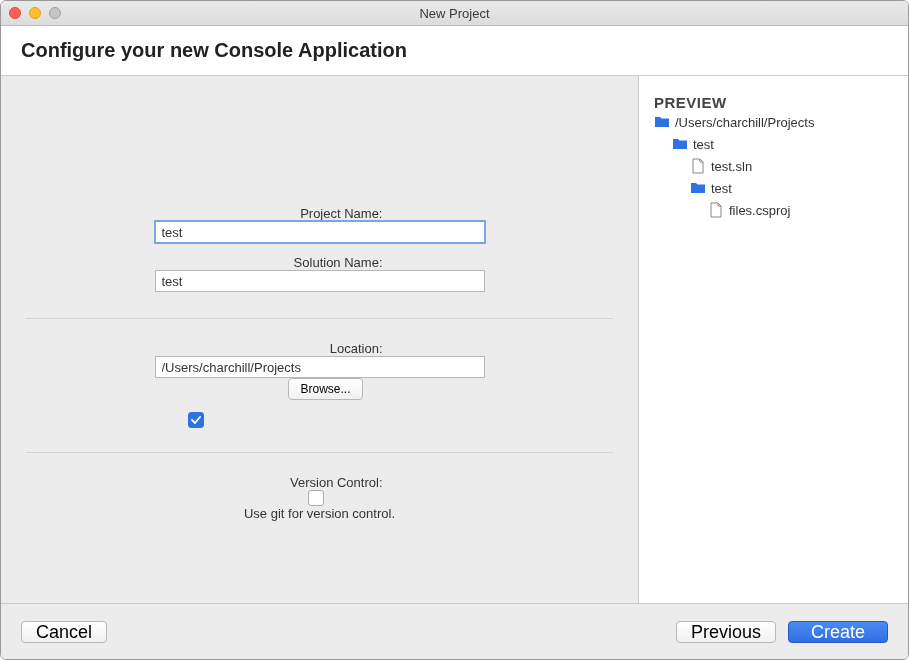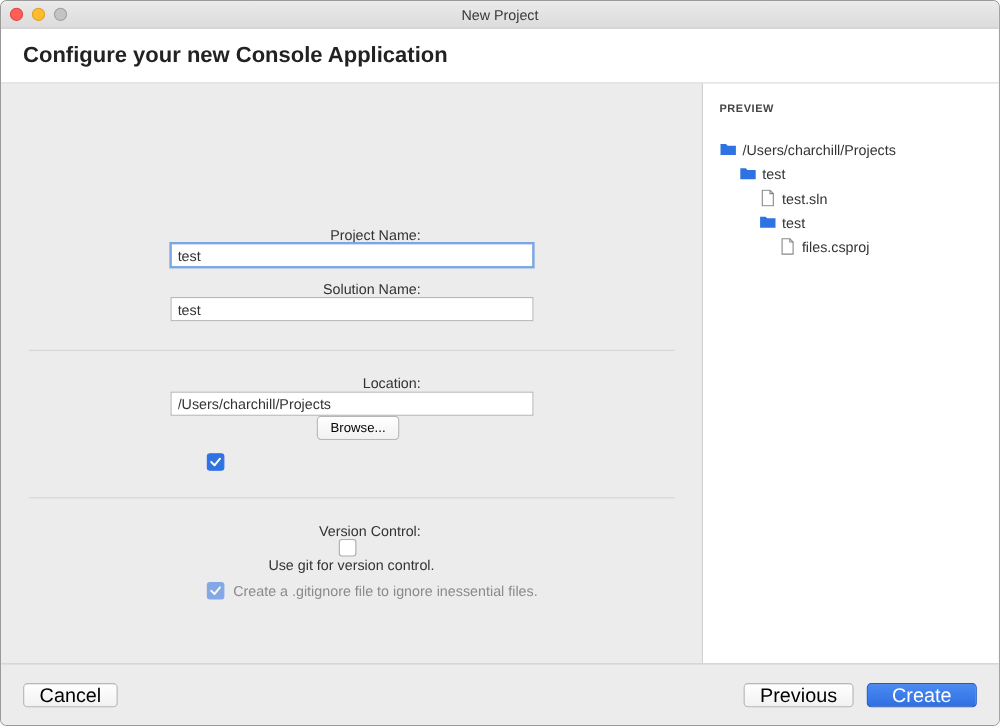--- a/index.html
+++ b/index.html
@@ -131,25 +131,25 @@
       cursor: pointer;
     }
 
     .preview-panel {
       width: 270px;
       background: #fff;
       border-left: 1px solid #ccc;
       padding: 18px 15px 15px 15px;
     }
     .preview-title {
-      font-size: 10px;
+      font-size: 15px;
       font-weight: 700;
       color: #444;
       letter-spacing: 0.5px;
-      margin-bottom: 20px;
+      margin-bottom: 0;
     }
     .tree-item {
       display: flex;
       align-items: center;
       padding: 3px 0;
       font-size: 13px;
     }
     .tree-item .icon { width: 16px; height: 16px; margin-right: 5px; flex-shrink: 0; }
     .tree-indent-1 { padding-left: 18px; }
     .tree-indent-2 { padding-left: 36px; }
@@ -233,28 +233,20 @@
       </div>
 
       <hr class="separator">
 
       <div class="form-group" style="margin-bottom:8px;">
         <label class="form-label">Version Control:</label>
         <span class="chk"></span>
         <span class="chk-text">Use git for version control.</span>
       </div>
 
-      <div class="checkbox-row">
-        <span class="chk checked disabled">
-          <svg viewBox="0 0 10 10">
-              <path d="M1 5 L4 8 L9 2" stroke="#fff" stroke-width="1.8" fill="none" stroke-linecap="round" stroke-linejoin="round"></path>
-            </svg>
-        </span>
-        <span class="chk-text disabled">Create a .gitignore file to ignore inessential files.</span>
-      </div>
 
     </div>
 
     <div class="preview-panel">
       <div class="preview-title">PREVIEW</div>
 
       <div class="tree-item">
         <svg class="icon" viewBox="0 0 16 16">
             <path d="M1 3 h5 l1.5 1.5 H15 V13 H1 Z" fill="#2f72e2"></path>
           </svg>

